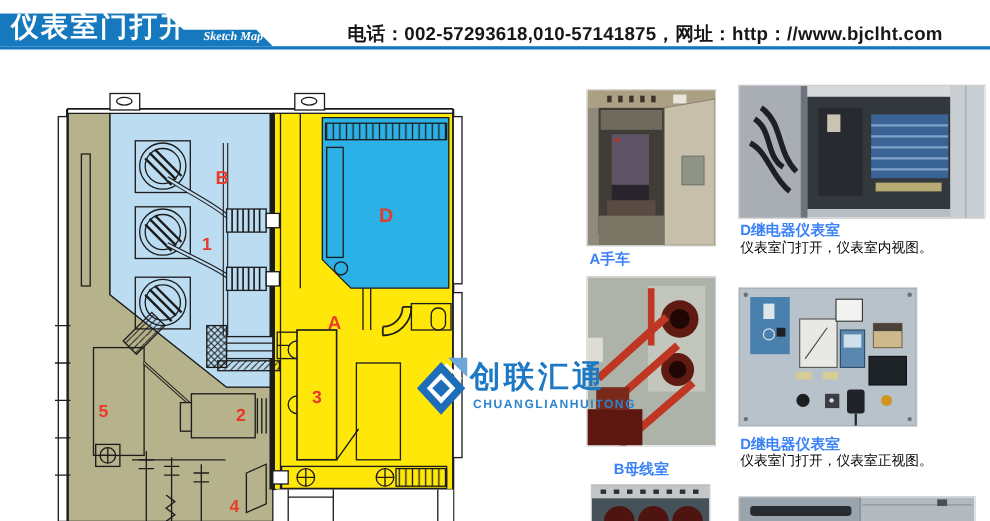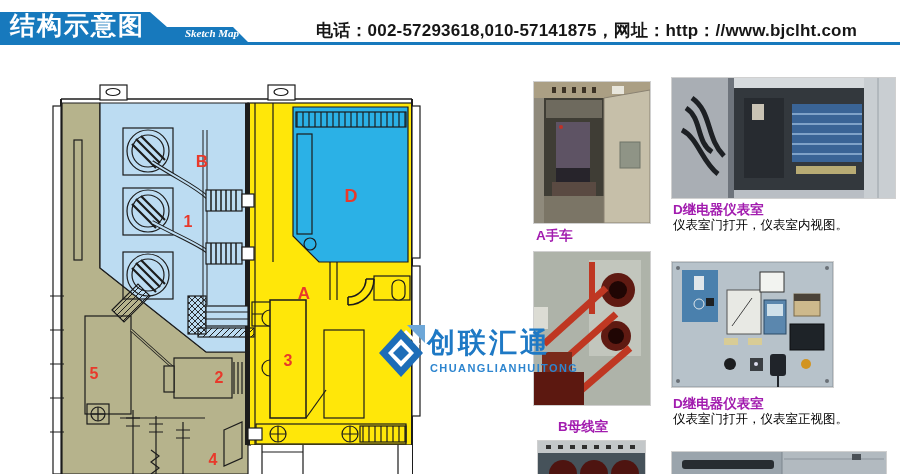--- a/index.html
+++ b/index.html
@@ -15,28 +15,28 @@
   .blue-rule{top:42px;left:0;width:900px;height:3px;background:#1779bd;}
   .contact{top:19px;left:316px;font-size:17px;font-weight:600;color:#161616;letter-spacing:0.2px;}
   
   .diagram{top:80px;left:40px;}
   
   .wm-mark{top:325px;left:378px;}
   .wm-cn{top:329px;left:427px;font-size:28px;font-weight:bold;color:#1e79c5;letter-spacing:3px;line-height:1;z-index:30;}
   .wm-en{top:363px;left:430px;font-size:11px;font-weight:bold;color:#2d85cf;letter-spacing:1.4px;line-height:1;z-index:30;}
   
   .photo{box-shadow:0 0 0 1px rgba(120,120,120,.35);}
-  .cap{color:#a21caf;font-size:13.5px;font-weight:bold;line-height:1.15;}
+  .cap{color:#3b82f6;font-size:13.5px;font-weight:bold;line-height:1.15;}
   .desc{color:#000000;font-size:12.5px;font-weight:normal;line-height:1.15;}
 </style>
 </head>
 <body>
 
 <div class="abs banner"></div>
-<div class="abs title-cn">结构示意图</div>
+<div class="abs title-cn">仪表室门打开</div>
 <div class="abs title-en">Sketch Map</div>
 <div class="abs blue-rule"></div>
 <div class="abs contact">电话：002-57293618,010-57141875，网址：http：//www.bjclht.com</div>
 
 <svg class="abs diagram" width="430" height="394" viewBox="40 80 430 394">
   <defs>
     <pattern id="vhatch" width="6" height="18" patternUnits="userSpaceOnUse">
       <path d="M3,0 V18" stroke="#1c1c1c" stroke-width="1.2"></path>
     </pattern>
     <pattern id="dhatch" width="6" height="6" patternUnits="userSpaceOnUse">

